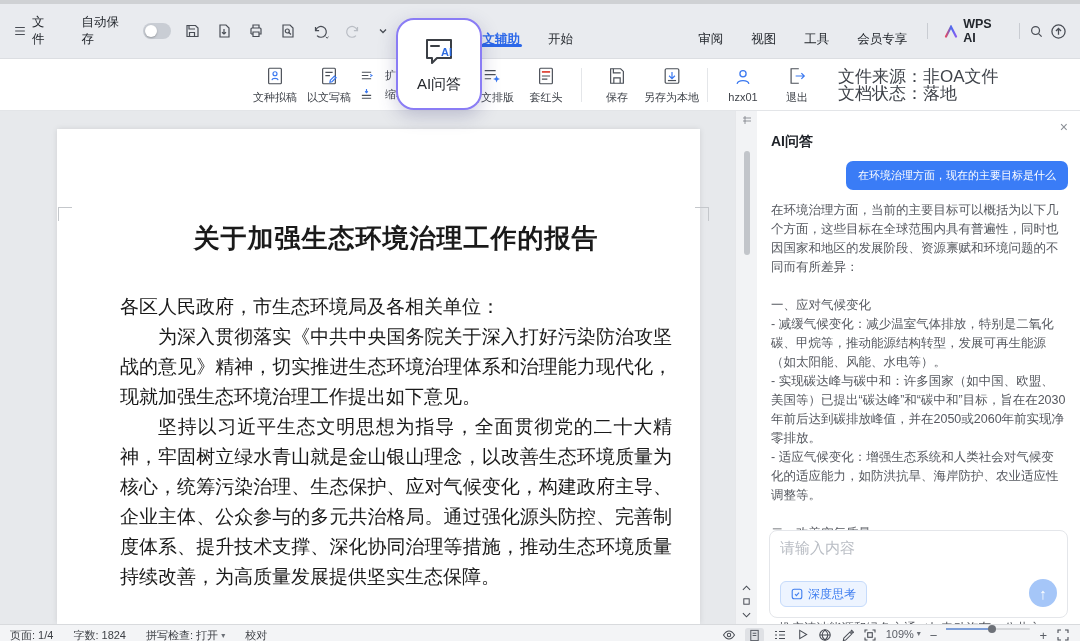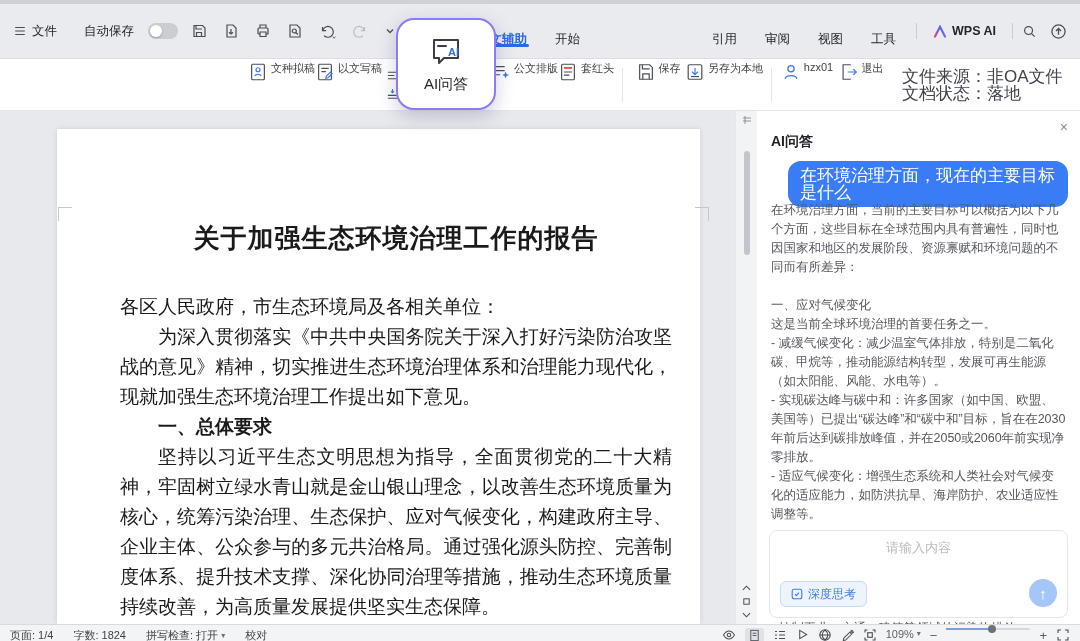--- a/index.html
+++ b/index.html
@@ -20,30 +20,30 @@
   .tab { padding:0 14px; height:38px; line-height:55px; position:relative; white-space:nowrap; }
   .tab.active { color:#2c68e9; font-weight:bold; }
   .tab.active::after { content:""; position:absolute; left:12px; right:12px; bottom:3px; height:3px; background:#2c68e9; border-radius:2px; }
   .tab-gap { width:104px; }
   .vdiv { width:1px; height:16px; background:#c9ccd2; margin:0 6px; }
   .wpsai { display:flex; align-items:center; gap:5px; padding:0 10px; font-weight:bold; color:#23272d; }
   .topbar-right { margin-left:auto; display:flex; align-items:center; gap:12px; }
 
   
   .toolbar { position:absolute; left:0; top:55px; width:1080px; height:52px; background:#ffffff; border-bottom:1px solid #e3e5e8; display:flex; align-items:center; padding-left:248px; }
-  .tool { display:flex; flex-direction:row; align-items:flex-start; justify-content:center; gap:3px; min-width:54px; height:48px; color:#3f434a; font-size:11px; border-radius:4px; }
+  .tool { display:flex; flex-direction:column; align-items:center; justify-content:center; gap:3px; min-width:54px; height:48px; color:#3f434a; font-size:11px; border-radius:4px; }
   .tool .icon { height:22px; }
   .tool-small-wrap { display:flex; flex-direction:column; justify-content:center; gap:4px; height:48px; margin:0 4px; }
   .tool-small { display:flex; align-items:center; gap:12px; font-size:11px; color:#3f434a; }
   .tb-div { width:1px; height:34px; background:#e4e6e9; margin:0 8px; }
   .file-info { margin-left:14px; font-size:17px; color:#3f434a; line-height:17px; }
   .file-info b { font-weight:normal; }
 
   
-  .ai-float { position:absolute; left:396px; top:14px; width:100px; height:92px; background:#fff; border:2px solid #8a7cf5; border-radius:18px; box-shadow:0 6px 18px rgba(60,60,120,.25); z-index:60; display:flex; flex-direction:column; align-items:center; justify-content:center; gap:6px; }
+  .ai-float { position:absolute; left:396px; top:14px; width:86px; height:92px; background:#fff; border:2px solid #8a7cf5; border-radius:18px; box-shadow:0 6px 18px rgba(60,60,120,.25); z-index:60; display:flex; flex-direction:column; align-items:center; justify-content:center; gap:6px; }
   .ai-float .label { font-size:15px; color:#23262b; }
 
   
   .docarea { position:absolute; left:0; top:107px; width:735px; height:513px; background:#e7e9ec; }
   .page { position:absolute; left:57px; top:18px; width:643px; height:495px; background:#ffffff; box-shadow:0 0 6px rgba(0,0,0,.10); padding:92px 28px 0 63px; font-family:"Liberation Serif","DejaVu Serif",serif; color:#1a1a1a; }
   .corner { position:absolute; width:14px; height:14px; border-color:#c4c7cb; border-style:solid; }
   .corner.tl { left:58px; top:96px; border-width:1px 0 0 1px; }
   .corner.tr { right:26px; top:96px; border-width:1px 1px 0 0; }
   .doc-title { text-align:center; font-size:26px; font-weight:bold; margin-bottom:36px; letter-spacing:1px; }
   .doc-p { font-size:19px; line-height:30px; text-align:justify; }
@@ -53,26 +53,26 @@
   
   .strip { position:absolute; left:735px; top:107px; width:22px; height:513px; background:#f2f3f5; border-left:1px solid #e6e7ea; display:flex; flex-direction:column; align-items:center; }
   .strip .thumb { width:6px; height:104px; background:#c2c5ca; border-radius:3px; margin-top:26px; }
   .strip .nav { position:absolute; bottom:6px; display:flex; flex-direction:column; align-items:center; gap:6px; color:#6b6f76; }
 
   
   .panel { position:absolute; left:757px; top:107px; width:323px; height:513px; background:#ffffff; }
   .panel-close { position:absolute; top:4px; right:8px; font-size:14px; color:#8a8e95; padding:4px; }
   .panel-title { position:absolute; left:14px; top:22px; font-size:14px; font-weight:bold; color:#1f2329; }
   .bubble-row { position:absolute; left:14px; right:12px; top:50px; display:flex; justify-content:flex-end; }
-  .bubble { background:#3a7cf6; color:#fff; font-size:17px; line-height:17px; padding:6px 12px; border-radius:13px; max-width:280px; }
+  .bubble { background:#3a7cf6; color:#fff; font-size:11px; line-height:17px; padding:6px 12px; border-radius:7px; max-width:280px; }
   .answer { position:absolute; left:14px; right:14px; top:90px; font-size:12.5px; line-height:19px; color:#55585f; }
   .answer p { margin:0; }
   .answer .blank { height:19px; }
   .inputbox { position:absolute; left:12px; right:12px; bottom:6px; height:88px; border:1px solid #e4e6ea; border-radius:8px; background:#fff; }
-  .inputbox textarea { position:absolute; left:10px; top:8px; right:10px; height:40px; border:none; outline:none; resize:none; font-family:inherit; font-size:13px; color:#33363c; background:transparent;text-align:center; }
+  .inputbox textarea { position:absolute; left:10px; top:8px; right:10px; height:40px; border:none; outline:none; resize:none; font-family:inherit; font-size:15px; color:#33363c; background:transparent; }
   .inputbox textarea::placeholder { color:#b9bdc4; }
   .deep-chip { position:absolute; left:10px; bottom:10px; display:flex; align-items:center; gap:5px; border:1px solid #c6dbfb; background:#edf4ff; color:#3f7ef0; font-size:12px; height:26px; padding:0 10px; border-radius:6px; }
   .send-btn { position:absolute; right:10px; bottom:10px; width:28px; height:28px; border-radius:50%; background:#a5c6f8; color:#fff; display:flex; align-items:center; justify-content:center; font-size:15px; }
 
   
   .statusbar { position:absolute; left:0; top:620px; width:1080px; height:21px; background:#f3f4f6; border-top:1px solid #d8dadd; display:flex; align-items:center; font-size:11px; color:#3c3f44; padding:0 10px; }
   .statusbar .left { display:flex; align-items:center; gap:20px;text-align:right; }
   .statusbar .right { margin-left:auto; display:flex; align-items:flex-start; gap:9px; color:#5a5e66; }
   .st-item { display:flex; align-items:center; gap:3px; }
   .mode-active { background:#dfe1e5; border-radius:3px; padding:1px 3px; display:flex; }
@@ -142,24 +142,24 @@
         <svg width="12" height="12" viewBox="0 0 12 12" stroke="currentColor" fill="none" stroke-width="1.3">
             <path d="m3 4.5 3 3 3-3"></path>
           </svg>
       </span>
     </div>
 
     <div class="tabs">
       <div class="tab active"><span>公文辅助</span></div>
       <div class="tab"><span>开始</span></div>
       <div class="tab-gap"></div>
-      <div class="tab"><span>引用</span></div>
       <div class="tab"><span>审阅</span></div>
       <div class="tab"><span>视图</span></div>
       <div class="tab"><span>工具</span></div>
+      <div class="tab"><span>会员专享</span></div>
       <span class="vdiv"></span>
       <div class="wpsai">
         <span class="icon">
           <svg width="14" height="13" viewBox="0 0 14 13" fill="none" stroke-width="2.2" stroke-linecap="round">
             <defs>
                 <linearGradient id="wg" x1="0" y1="0" x2="1" y2="0">
                   <stop offset="0" stop-color="#e24a65"></stop>
                   <stop offset=".5" stop-color="#4a6cf0"></stop>
                   <stop offset="1" stop-color="#8a5cf0"></stop>
                 </linearGradient>
@@ -312,21 +312,20 @@
       </svg>
     </span>
     <span class="label">AI问答</span>
   </div>
 
   <div class="docarea">
     <div class="page">
       <div class="doc-title">关于加强生态环境治理工作的报告</div>
       <p class="doc-p">各区人民政府，市生态环境局及各相关单位：</p>
       <p class="doc-p indent">为深入贯彻落实《中共中央国务院关于深入打好污染防治攻坚战的意见》精神，切实推进生态环境治理体系和治理能力现代化，现就加强生态环境治理工作提出如下意见。</p>
-      <p class="doc-h">一、总体要求</p>
       <p class="doc-p indent">坚持以习近平生态文明思想为指导，全面贯彻党的二十大精神，牢固树立绿水青山就是金山银山理念，以改善生态环境质量为核心，统筹污染治理、生态保护、应对气候变化，构建政府主导、企业主体、公众参与的多元共治格局。通过强化源头防控、完善制度体系、提升技术支撑、深化协同治理等措施，推动生态环境质量持续改善，为高质量发展提供坚实生态保障。</p>
     </div>
     <div class="corner tl"></div>
     <div class="corner tr"></div>
   </div>
 
   <div class="strip">
     <span class="icon" style="margin-top:4px;color:#7a7e85;">
       <svg width="10" height="10" viewBox="0 0 10 10" stroke="currentColor" fill="none" stroke-width="1">
           <path d="M1 3h8M1 6h8M3 1v8" opacity=".8"></path>
@@ -355,21 +354,20 @@
   <div class="panel">
     <span class="panel-close">×</span>
     <div class="panel-title">AI问答</div>
     <div class="bubble-row">
       <div class="bubble">在环境治理方面，现在的主要目标是什么</div>
     </div>
     <div class="answer">
       <p>在环境治理方面，当前的主要目标可以概括为以下几个方面，这些目标在全球范围内具有普遍性，同时也因国家和地区的发展阶段、资源禀赋和环境问题的不同而有所差异：</p>
       <div class="blank"></div>
       <p>一、应对气候变化</p>
-      <p>这是当前全球环境治理的首要任务之一。</p>
       <p>- 减缓气候变化：减少温室气体排放，特别是二氧化碳、甲烷等，推动能源结构转型，发展可再生能源（如太阳能、风能、水电等）。</p>
       <p>- 实现碳达峰与碳中和：许多国家（如中国、欧盟、美国等）已提出“碳达峰”和“碳中和”目标，旨在在2030年前后达到碳排放峰值，并在2050或2060年前实现净零排放。</p>
       <p>- 适应气候变化：增强生态系统和人类社会对气候变化的适应能力，如防洪抗旱、海岸防护、农业适应性调整等。</p>
       <div class="blank"></div>
       <p>二、改善空气质量</p>
       <p>空气污染是许多城市面临的突出问题，尤其是发展中国家。</p>
       <p>- 减少PM2.5、PM10等颗粒物污染。</p>
       <p>- 控制工业、交通、建筑等领域的污染物排放。</p>
       <p>- 推广清洁能源和绿色交通（如电动汽车、公共交通）。</p>
     </div>

